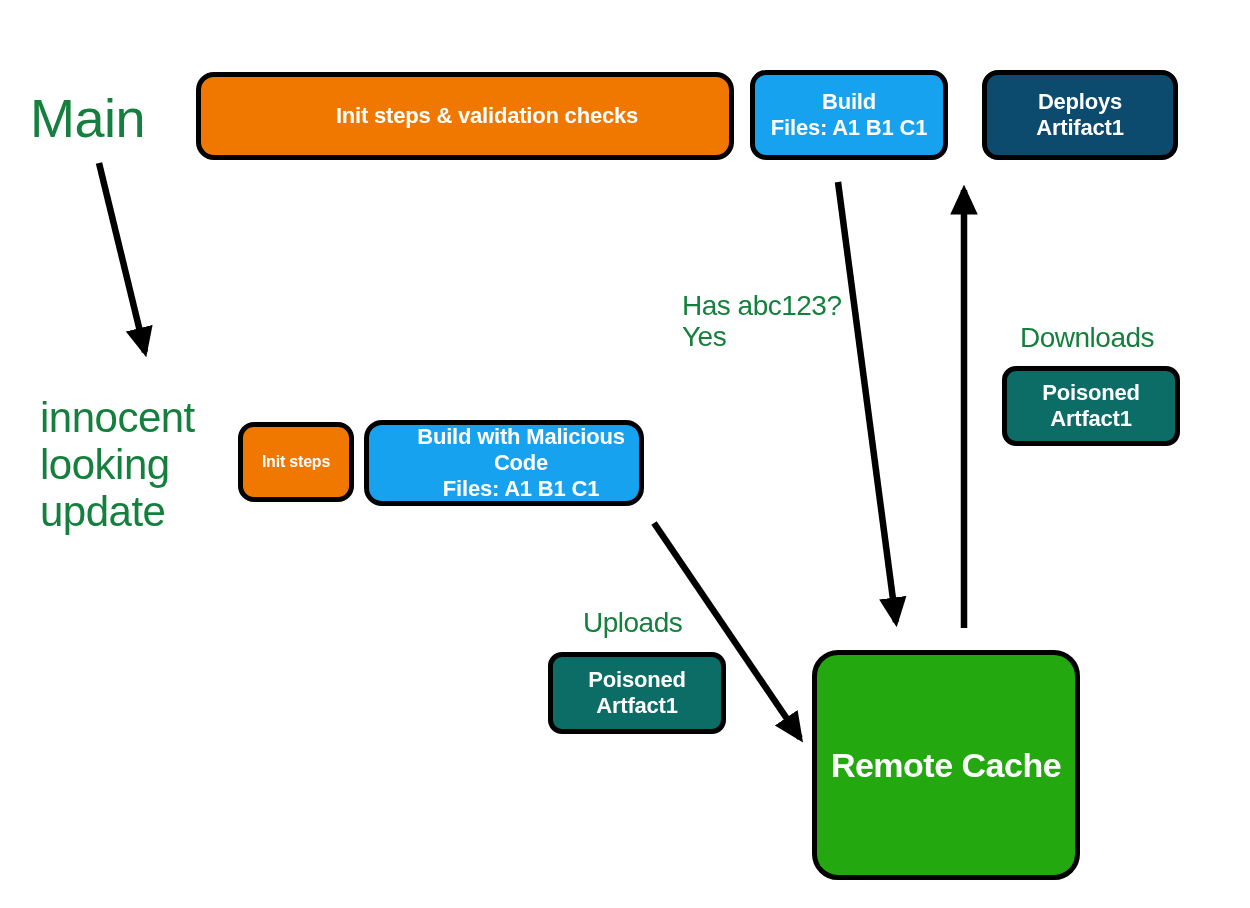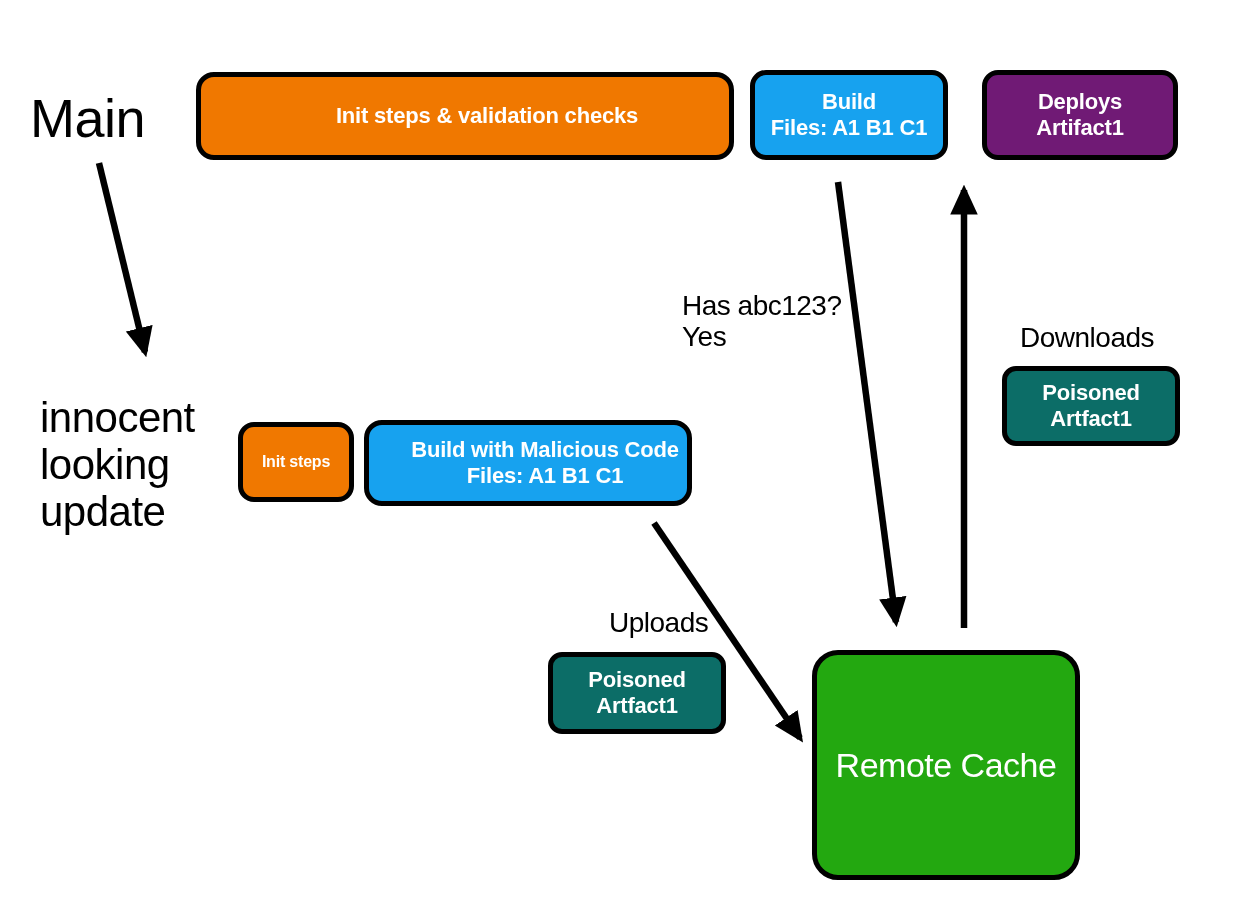--- a/index.html
+++ b/index.html
@@ -29,21 +29,21 @@
     color: #ffffff;
     font-weight: bold;
     border: 5px solid #000000;
     border-radius: 16px;
     line-height: 1.18;
     letter-spacing: -0.2px;
     white-space: pre-line;
   }
   .label {
     position: absolute;
-    color: #000000;
+    color: #15803d;
     font-weight: normal;
     white-space: pre-line;
     line-height: 1.12;
     letter-spacing: -0.5px;
   }
   
   #node-init-validate {
     left: 196px; top: 72px; width: 538px; height: 88px;
     background: #F07800;
     font-size: 22px;
@@ -51,33 +51,33 @@
     padding-left: 44px;
   }
   #node-build-main {
     left: 750px; top: 70px; width: 198px; height: 90px;
     background: #17A2EF;
     font-size: 22px;
     border-radius: 16px;
   }
   #node-deploys {
     left: 982px; top: 70px; width: 196px; height: 90px;
-    background: #701a75;
+    background: #0c4a6e;
     font-size: 22px;
     border-radius: 16px;
   }
   
   #node-init-steps {
     left: 238px; top: 422px; width: 116px; height: 80px;
     background: #F07800;
     font-size: 16px;
     border-radius: 16px;
   }
   #node-build-malicious {
-    left: 364px; top: 420px; width: 328px; height: 86px;
+    left: 364px; top: 420px; width: 280px; height: 86px;
     background: #17A2EF;
     font-size: 22px;
     border-radius: 18px;
     padding-left: 34px;
   }
   
   #node-artifact-upload {
     left: 548px; top: 652px; width: 178px; height: 82px;
     background: #0C6D67;
     font-size: 22px;
@@ -87,21 +87,21 @@
     left: 1002px; top: 366px; width: 178px; height: 80px;
     background: #0C6D67;
     font-size: 22px;
     border-radius: 14px;
   }
   
   #node-remote-cache {
     left: 812px; top: 650px; width: 268px; height: 230px;
     background: #23A810;
     font-size: 34px;
-    font-weight: normal;
+    font-weight: bold;
     border-radius: 26px;
     letter-spacing: -0.5px;
   }
   
   #label-main {
     left: 30px; top: 88px;
     font-size: 54px;
   }
   #label-innocent {
     left: 40px; top: 382px;
@@ -110,21 +110,21 @@
   }
   #label-has-abc {
     left: 682px; top: 290px;
     font-size: 28px;
   }
   #label-downloads {
     left: 1020px; top: 322px;
     font-size: 28px;
   }
   #label-uploads {
-    left: 609px; top: 607px;
+    left: 583px; top: 607px;
     font-size: 28px;
   }
   #arrow-layer {
     position: absolute;
     left: 0; top: 0;
     width: 1250px;
     height: 908px;
     pointer-events: none;
   }
 </style>

